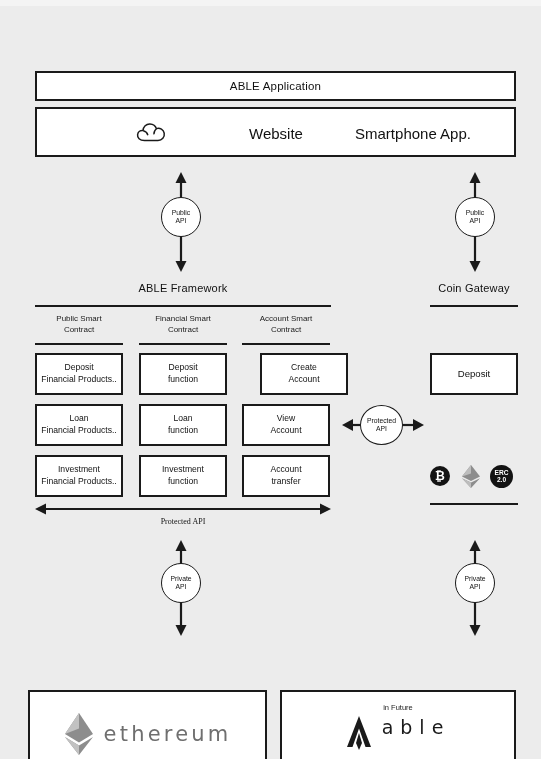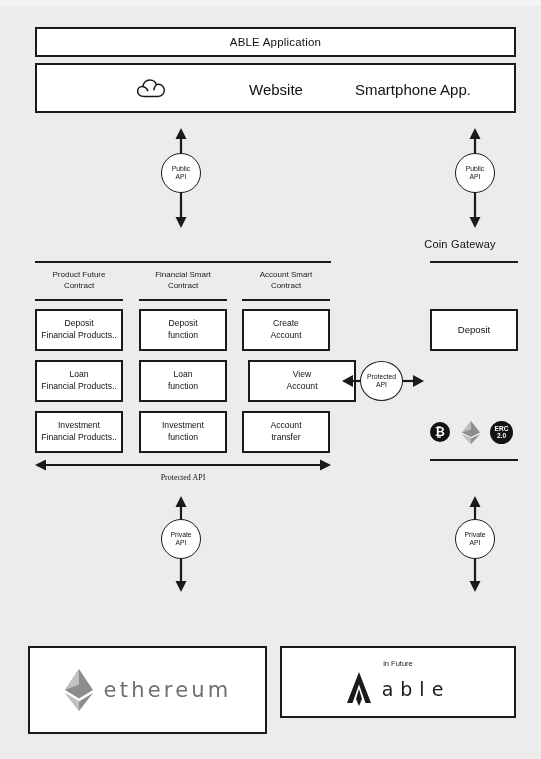--- a/index.html
+++ b/index.html
@@ -8,21 +8,21 @@
     background:#ececec;
     font-family:"Liberation Sans", sans-serif;
     color:#111;
     position:relative;
     overflow:hidden;
   }
   #stage{position:absolute;left:0;top:0;width:541px;height:759px;}
   .topstrip{position:absolute;left:0;top:0;width:541px;height:6px;background:#f4f4f4;}
 
   
-  .abs{position:absolute;box-sizing:border-box;}
+  .abs{position:absolute;box-sizing:border-box;margin-top:44px;}
 
   
   .bigbox{
     background:#ffffff;
     border:2.5px solid #1a1a1a;
     display:flex;align-items:center;justify-content:center;
   }
   .bigbox.lbl{font-size:11.5px;letter-spacing:.2px;}
 
   
@@ -132,25 +132,26 @@
       <polygon points="23,100 17.5,89 28.5,89" fill="#1a1a1a"></polygon>
     </svg>
   </div>
   <div class="abs circ" style="left:455px;top:153px;width:40px;height:40px;">
     <span>
       <span>Public</span><br>
       <span>API</span>
     </span>
   </div>
 
+  <div class="abs sectitle" style="left:35px;top:238px;width:296px;">ABLE Framework</div>
 
   <div class="abs rule" style="left:35px;top:261px;width:296px;height:2.4px;"></div>
 
   <div class="abs colhead" style="left:35px;top:270px;width:88px;">
-    <span>Product Future</span><br>
+    <span>Public Smart</span><br>
     <span>Contract</span>
   </div>
   <div class="abs colhead" style="left:139px;top:270px;width:88px;">
     <span>Financial Smart</span><br>
     <span>Contract</span>
   </div>
   <div class="abs colhead" style="left:242px;top:270px;width:88px;">
     <span>Account Smart</span><br>
     <span>Contract</span>
   </div>
@@ -160,34 +161,34 @@
   <div class="abs rule" style="left:242px;top:299px;width:88px;height:2.2px;"></div>
 
   <div class="abs cell" style="left:35px;top:309px;width:88px;height:42px;">
     <span><span>Deposit</span><br>
     <span>Financial Products..</span></span>
   </div>
   <div class="abs cell" style="left:139px;top:309px;width:88px;height:42px;">
     <span><span>Deposit</span><br>
     <span>function</span></span>
   </div>
-  <div class="abs cell" style="left:242px;top:309px;width:88px;height:42px;">
+  <div class="abs cell" style="left:260px;top:309px;width:88px;height:42px;">
     <span><span>Create</span><br>
     <span>Account</span></span>
   </div>
 
   <div class="abs cell" style="left:35px;top:360px;width:88px;height:42px;">
     <span><span>Loan</span><br>
     <span>Financial Products..</span></span>
   </div>
   <div class="abs cell" style="left:139px;top:360px;width:88px;height:42px;">
     <span><span>Loan</span><br>
     <span>function</span></span>
   </div>
-  <div class="abs cell" style="left:248px;top:360px;width:108px;height:42px;">
+  <div class="abs cell" style="left:242px;top:360px;width:88px;height:42px;">
     <span><span>View</span><br>
     <span>Account</span></span>
   </div>
 
   <div class="abs cell" style="left:35px;top:411px;width:88px;height:42px;">
     <span><span>Investment</span><br>
     <span>Financial Products..</span></span>
   </div>
   <div class="abs cell" style="left:139px;top:411px;width:88px;height:42px;">
     <span><span>Investment</span><br>
@@ -215,21 +216,21 @@
       <polygon points="82,9 71,3 71,15" fill="#1a1a1a"></polygon>
     </svg>
   </div>
   <div class="abs circ" style="left:360px;top:361px;width:43px;height:40px;">
     <span>
       <span>Protected</span><br>
       <span>API</span>
     </span>
   </div>
 
-  <div class="abs sectitle" style="left:416px;top:238px;width:88px;">Coin Gateway</div>
+  <div class="abs sectitle" style="left:430px;top:238px;width:88px;">Coin Gateway</div>
   <div class="abs rule" style="left:430px;top:261px;width:88px;height:2.4px;"></div>
 
   <div class="abs cell big" style="left:430px;top:309px;width:88px;height:42px;">
     <span>Deposit</span>
   </div>
 
   <div class="abs coin" style="left:430px;top:422px;width:20px;height:20px;font-size:12px;">
     <span>₿</span>
   </div>
 
@@ -287,21 +288,21 @@
           <polygon points="15,33.5 1,25 15,43 29,25" fill="#8d8d8d"></polygon>
           <polygon points="15,33.5 1,25 15,43" fill="#c2c2c2"></polygon>
         </svg>
       </span>
       <span class="ethlogo-text">ethereum</span>
     </div>
   </div>
 
   <div class="abs bigbox" style="left:280px;top:646px;width:236px;height:72px;flex-direction:column;">
     <div class="infuture" style="margin-bottom:4px;">in Future</div>
-    <div style="display:flex;align-items:center;gap:10px;">
+    <div style="display:flex;gap:10px;">
       <span>
         <svg width="26" height="34" viewBox="0 0 26 34">
           <path d="M13 0 L25 31 L19.5 31 L13 12.5 L6.5 31 L1 31 Z" fill="#1a1a1a"></path>
           <path d="M13 17 L16 27 L13 34 L10 27 Z" fill="#1a1a1a"></path>
         </svg>
       </span>
       <span class="ablelogo-text">able</span>
     </div>
   </div>
 

